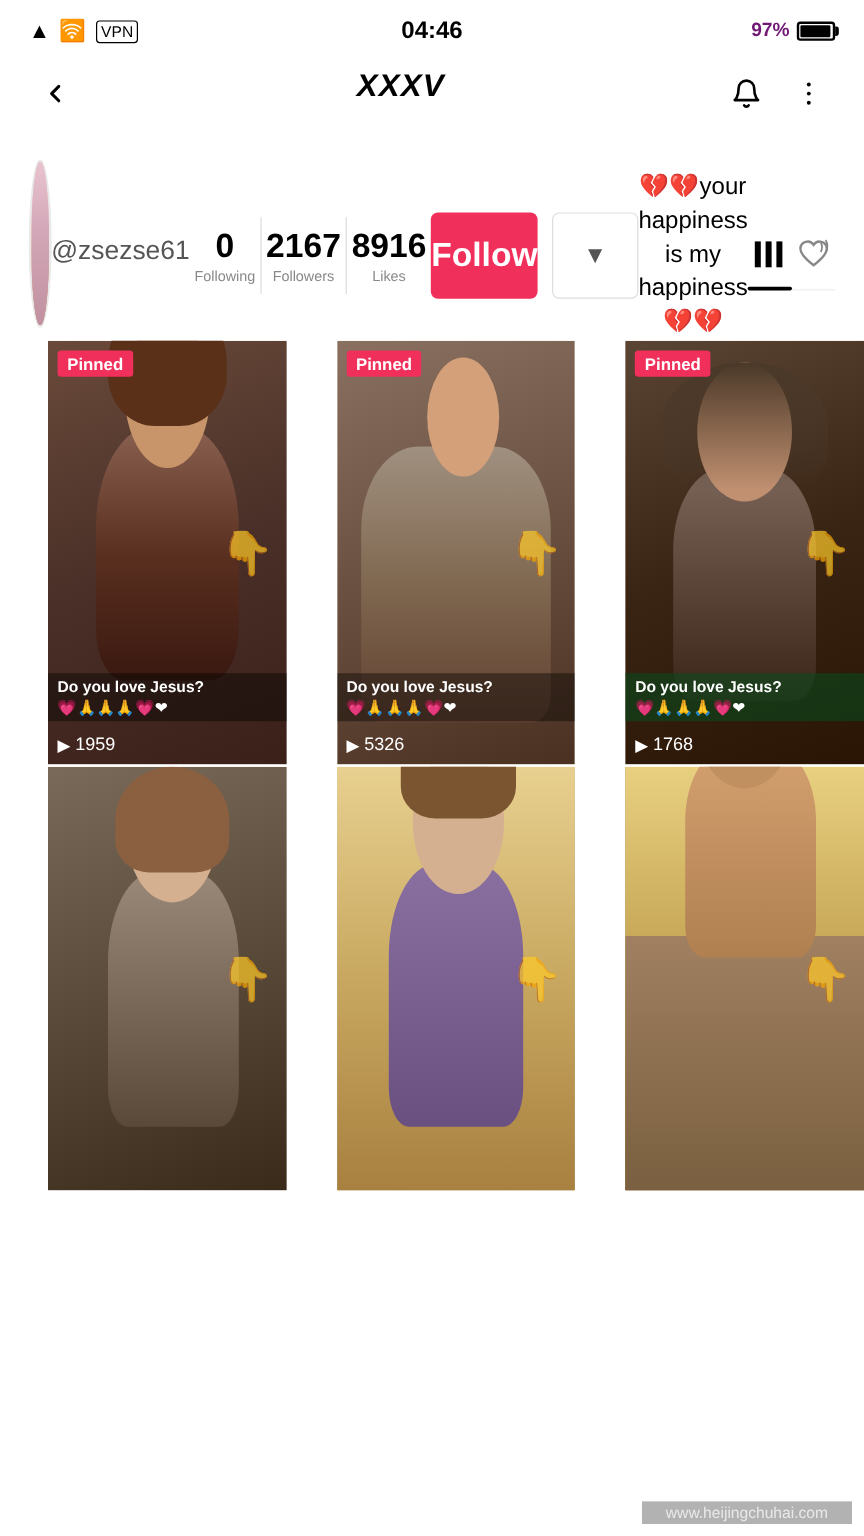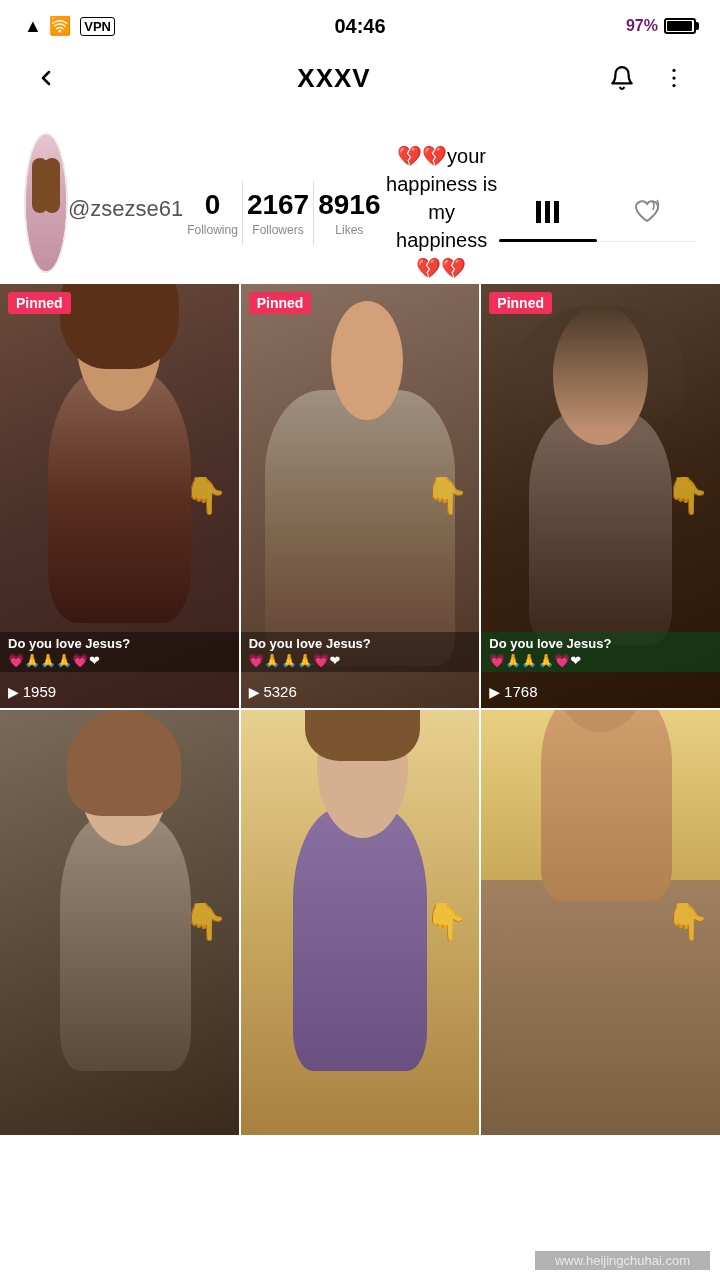--- a/index.html
+++ b/index.html
@@ -69,23 +69,23 @@
       bottom: 1px;
       width: 90%;
       background: #000;
       border-radius: 1px;
     }
 
     
     .header {
       display: flex;
       justify-content: space-between;
-      align-items: center;
       padding: 8px 24px;
       height: 60px;
+      font-style: italic;
     }
     .header-title {
       font-size: 26px;
       font-weight: 700;
       color: #000;
       letter-spacing: 1px;
     }
     .header-icon {
       font-size: 26px;
       color: #000;
@@ -246,20 +246,21 @@
       display: grid;
       grid-template-columns: repeat(3, 1fr);
       gap: 2px;
       margin-top: 2px;
     }
     .video-item {
       position: relative;
       aspect-ratio: 9/16;
       overflow: hidden;
       cursor: pointer;
+      margin-left: 40px;
     }
 
     
     .vid-1 { background: linear-gradient(160deg, #6a4a3a 0%, #4a3028 50%, #3a2018 100%); }
     .vid-2 { background: linear-gradient(160deg, #8a7060 0%, #6a5040 50%, #4a3020 100%); }
     .vid-3 { background: linear-gradient(160deg, #5a4535 0%, #3a2515 50%, #2a1505 100%); }
     .vid-4 { background: linear-gradient(160deg, #7a6a5a 0%, #5a4a3a 50%, #3a2a1a 100%); }
     .vid-5 { background: linear-gradient(160deg, #d4a060 0%, #b08040 50%, #8a6020 100%); }
     .vid-6 { background: linear-gradient(160deg, #c08848 0%, #a07030 50%, #805018 100%); }
 
@@ -334,21 +335,21 @@
       justify-content: center;
     }
   </style>
 </head>
 <body>
 
 <div class="status-bar">
   <div class="status-left">
     <span class="status-icons">▲</span>
     <span class="status-icons">🛜</span>
-    <span style="font-size:13px;font-weight:700;border:1.5px solid #000;padding:1px 3px;border-radius:3px;">VPN</span>
+    <span style="font-size:13px;font-weight:400;border:1.5px solid #000;padding:1px 3px;border-radius:3px;">VPN</span>
   </div>
   <span class="status-time">04:46</span>
   <div class="status-right">
     <span>97%</span>
     <div class="battery-icon">
       <div class="battery-fill"></div>
     </div>
   </div>
 </div>
 
@@ -402,20 +403,26 @@
       <span class="stat-number">2167</span>
       <span class="stat-label">Followers</span>
     </div>
     <div class="stat-divider"></div>
     <div class="stat-item">
       <span class="stat-number">8916</span>
       <span class="stat-label">Likes</span>
     </div>
   </div>
 
+  <div class="action-row">
+    <button class="follow-btn">Follow</button>
+    <button class="dropdown-btn">
+      <span>▼</span>
+    </button>
+  </div>
 
   <p class="bio">💔💔your happiness is my happiness 💔💔</p>
 
   <div class="tabs">
     <div class="tab tab-active">
       <span class="tab-icon">
         <svg width="28" height="22" viewBox="0 0 28 22" fill="none">
           <rect x="2" y="0" width="5" height="22" fill="#000"></rect>
           <rect x="11" y="0" width="5" height="22" fill="#000"></rect>
           <rect x="20" y="0" width="5" height="22" fill="#000"></rect>

